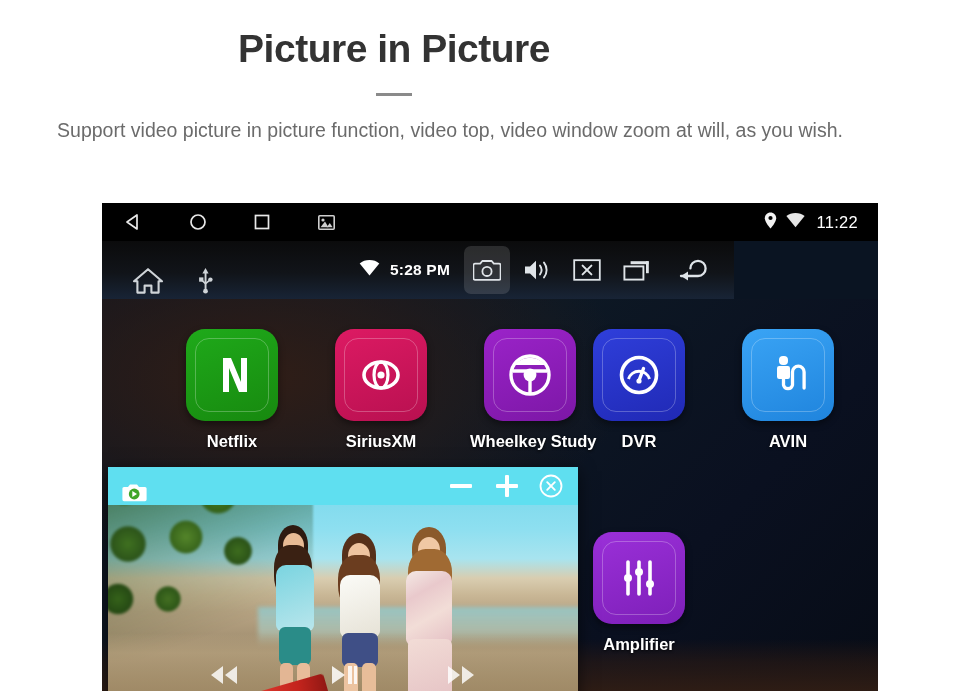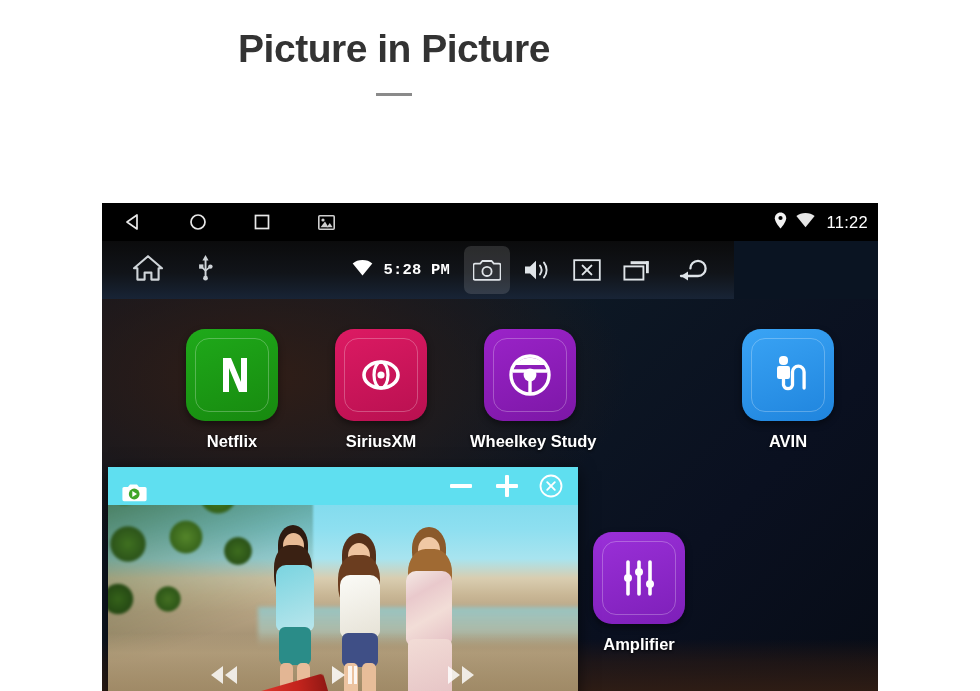--- a/index.html
+++ b/index.html
@@ -66,41 +66,40 @@
     height: 38px;
     display: flex;
     align-items: center;
   }
   .sb-btn {
     width: 64px; height: 38px;
     display: flex; align-items: center; justify-content: center;
   }
   .sb-right {
     position: absolute;
-    right: 10px; top: 0; height: 38px;
+    right: 20px; top: 0; height: 38px;
     display: flex; align-items: center; gap: 9px;
   }
   .sb-clock {
     color: #ffffff;
     font-size: 16.5px;
     font-weight: 500;
     letter-spacing: 0.3px;
     margin-left: 2px;
   }
 
   
   .toolbar {
     position: absolute;
     left: 0; top: 38px;
     width: 632px; height: 58px;
     background: linear-gradient(to bottom, #0b0b0c 0%, #111419 55%, #182436 100%);
     z-index: 39;
     display: flex;
-    align-items: center;
-    font-family: Liberation Mono, monospace;
+    align-items: flex-end;
   }
   .tb-left {
     display: flex; align-items: center;
     padding-left: 30px; gap: 34px;
   }
   .tb-right {
     position: absolute;
     right: 12px; top: 0; height: 58px;
     display: flex; align-items: center; gap: 4px;
   }
@@ -277,20 +276,21 @@
     z-index: 6;
     pointer-events: none;
   }
 </style>
 </head>
 <body>
 
 <div class="header">
   <div class="page-title">Picture in Picture</div>
   <div class="title-rule"></div>
+  <div class="subtitle">Support video picture in picture function, video top, video window zoom at will, as you wish.</div>
 </div>
 
 <div class="device">
 
   <div class="desktop"></div>
 
   <div class="appgrid" id="appgrid">
       <div class="app" style="left: 70px; top: 30px;">
         <div class="app-tile" style="background: linear-gradient(160deg, rgb(31, 170, 26) 0%, rgb(23, 137, 15) 100%);">
           <svg width="44" height="44" viewBox="0 0 44 44">
@@ -313,20 +313,31 @@
         <div class="app-tile" style="background: linear-gradient(160deg, rgb(155, 35, 201) 0%, rgb(124, 23, 166) 100%);">
           <svg width="46" height="46" viewBox="0 0 46 46">
             <circle cx="23" cy="23" r="19" fill="none" stroke="#ffffff" stroke-width="3.4"></circle>
             <circle cx="23" cy="23" r="6.4" fill="#ffffff"></circle>
             <path d="M6 19 h34" stroke="#ffffff" stroke-width="3.4"></path>
             <path d="M23 29 v12" stroke="#ffffff" stroke-width="3.4"></path>
             <path d="M8 13 a19 19 0 0 1 30 0 z" fill="#ffffff"></path>
           </svg>
         </div>
         <div class="app-label">Wheelkey Study</div>
+      </div>
+      <div class="app" style="left: 477px; top: 30px;">
+        <div class="app-tile" style="background: linear-gradient(160deg, rgb(47, 63, 219) 0%, rgb(32, 41, 181) 100%);">
+          <svg width="46" height="46" viewBox="0 0 46 46">
+            <circle cx="23" cy="23" r="17.5" fill="none" stroke="#ffffff" stroke-width="3.6"></circle>
+            <path d="M12.5 27 a11 11 0 0 1 21 0" fill="none" stroke="#ffffff" stroke-width="3"></path>
+            <path d="M23 28.5 L27.5 16.5" stroke="#ffffff" stroke-width="3.4" stroke-linecap="round"></path>
+            <circle cx="23" cy="29" r="2.6" fill="#ffffff"></circle>
+          </svg>
+        </div>
+        <div class="app-label">DVR</div>
       </div>
       <div class="app" style="left: 626px; top: 30px;">
         <div class="app-tile" style="background: linear-gradient(160deg, rgb(58, 164, 245) 0%, rgb(31, 132, 221) 100%);">
           <svg width="42" height="46" viewBox="0 0 42 46">
             <rect x="12" y="4" width="9" height="9" rx="4" fill="#ffffff"></rect>
             <rect x="10" y="14" width="13" height="13" rx="2.2" fill="#ffffff"></rect>
             <path d="M16.5 27 v6 a4.6 4.6 0 0 0 9 0 v-13 a5.8 5.8 0 0 1 11.6 0 v16" fill="none" stroke="#ffffff" stroke-width="3.3" stroke-linecap="round"></path>
           </svg>
         </div>
         <div class="app-label">AVIN</div>

